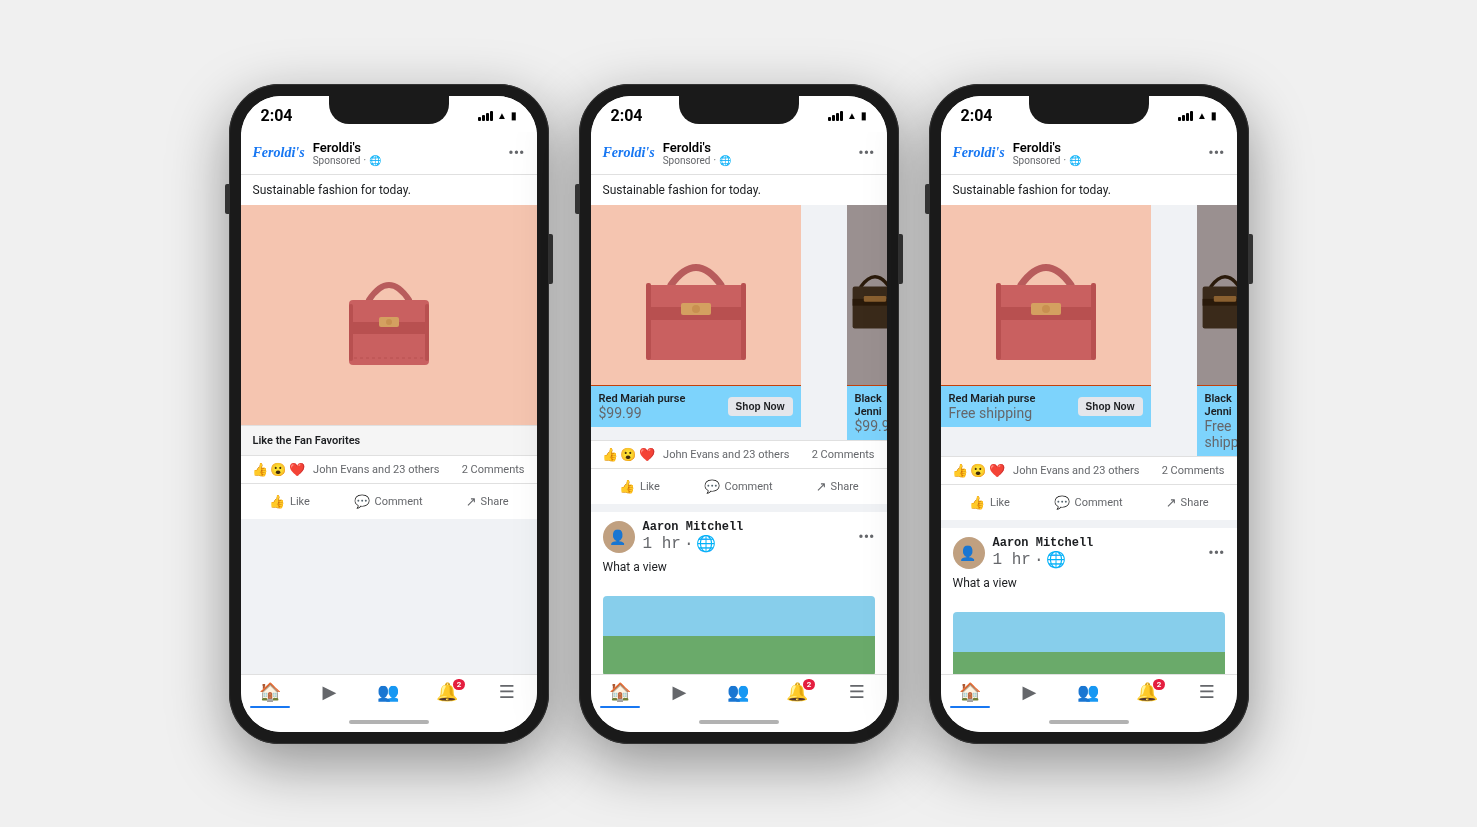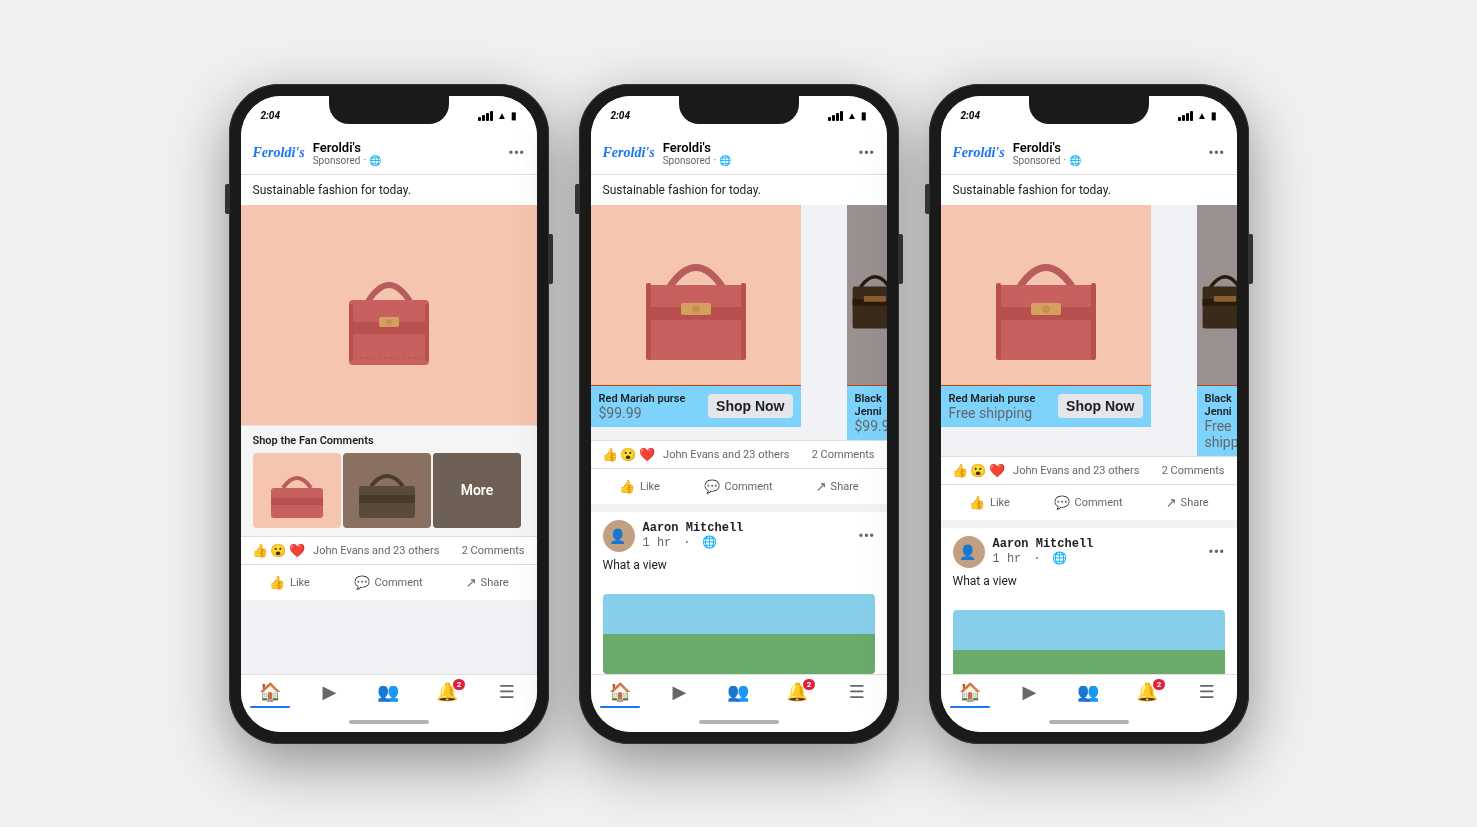--- a/index.html
+++ b/index.html
@@ -54,21 +54,21 @@
       align-items: center;
       padding: 8px 20px 4px;
       font-size: 11px;
       font-weight: 600;
       color: #000;
       background: #fff;
       position: relative;
       z-index: 5;
       height: 36px;
     }
-    .status-left { font-size: 10px; font-weight: 700; font-style: italic; }
+    .status-left { font-size: 16px; font-weight: 700; }
     .status-right {
       display: flex;
       align-items: center;
       gap: 4px;
       font-size: 10px;
     }
     .signal-bars { display: flex; gap: 1px; align-items: flex-end; }
     .signal-bar {
       width: 3px;
       background: #000;
@@ -305,21 +305,21 @@
     }
     .product-shipping {
       font-size: 14px;
       color: #65676b;
     }
     .shop-now-btn {
       background: #e4e6eb;
       border: none;
       border-radius: 4px;
       padding: 4px 8px;
-      font-size: 14px;
+      font-size: 10px;
       font-weight: 600;
       cursor: pointer;
       color: #1c1e21;
       white-space: nowrap;
     }
 
     
     .comment-post {
       background: #fff;
       margin-top: 8px;
@@ -343,25 +343,25 @@
       justify-content: center;
       font-size: 14px;
     }
     .comment-user-info { flex: 1; font-family: Liberation Mono, monospace; }
     .comment-username {
       font-size: 12px;
       font-weight: 600;
       color: #1c1e21;
     }
     .comment-meta {
-      font-size: 12px;
+      font-size: 16px;
       color: #65676b;
       display: flex;
       align-items: center;
-      gap: 12px;
+      gap: 3px;
     }
     .comment-text {
       font-size: 12px;
       color: #1c1e21;
       margin-bottom: 22px;
     }
     .comment-image {
       width: 100%;
       height: 80px;
       background: linear-gradient(to bottom, #87ceeb 50%, #6aaa6a 50%);
@@ -458,43 +458,21 @@
           <circle cx="65" cy="72" r="3" fill="#c89050"></circle>
 
           <line x1="30" y1="108" x2="100" y2="108" stroke="#b85050" stroke-width="1" stroke-dasharray="3,3"></line>
 
           <rect x="25" y="54" width="4" height="57" rx="2" fill="#b85050"></rect>
           <rect x="101" y="54" width="4" height="57" rx="2" fill="#b85050"></rect>
         </svg>
       </div>
 
       <div class="shop-section">
-        <div>Shop the Fan Comments</div>
-        <div class="product-thumbs">
-          <div class="thumb thumb-pink">
-            <svg viewBox="0 0 88 75" width="88" height="75">
-              <path d="M30 35 Q44 15 58 35" stroke="#b85c5c" stroke-width="4" fill="none"></path>
-              <rect x="18" y="35" width="52" height="30" rx="3" fill="#c96060"></rect>
-              <rect x="18" y="45" width="52" height="7" fill="#b85050"></rect>
-            </svg>
-          </div>
-          <div class="thumb thumb-dark">
-            <svg viewBox="0 0 88 75" width="88" height="75">
-              <path d="M28 33 Q44 13 60 33" stroke="#4a3a2a" stroke-width="4" fill="none"></path>
-              <rect x="16" y="33" width="56" height="32" rx="3" fill="#5a4a3a"></rect>
-              <rect x="16" y="42" width="56" height="8" fill="#4a3a2a"></rect>
-            </svg>
-          </div>
-          <div class="thumb thumb-more">
-            <svg viewBox="0 0 88 75" width="88" height="75">
-              <rect width="88" height="75" fill="#6a5545" opacity="0.7"></rect>
-              <text x="44" y="42" text-anchor="middle" fill="#fff" font-size="14" font-weight="600">More</text>
-            </svg>
-          </div>
-        </div>
+        <div>Like the Fan Favorites</div>
       </div>
 
       <div class="reactions-bar">
         <div style="display:flex;align-items:center;gap:4px">
           <div class="reaction-emojis">
             <span>👍</span>
               <span>😮</span>
               <span>❤️</span>
           </div>
           <span class="reaction-count">John Evans and 23 others</span>

